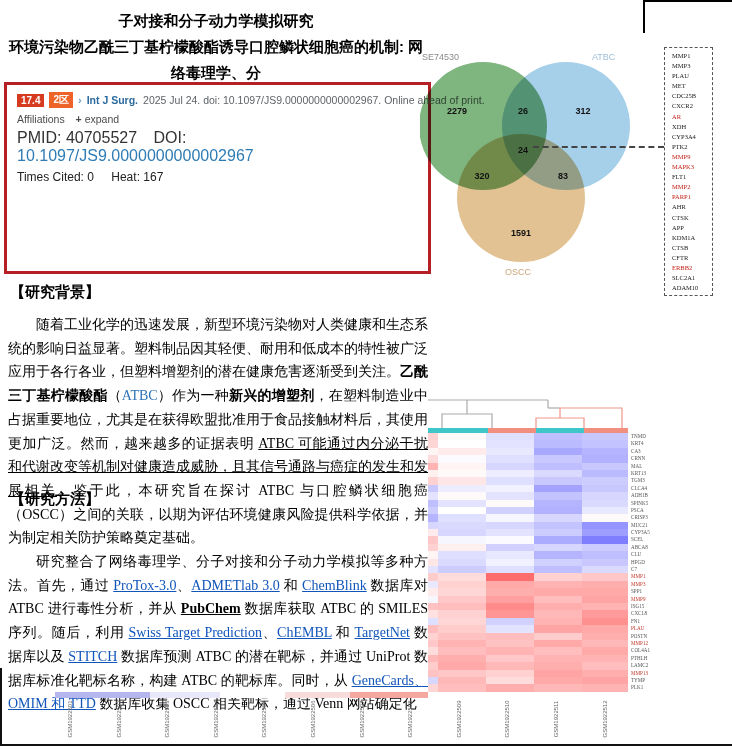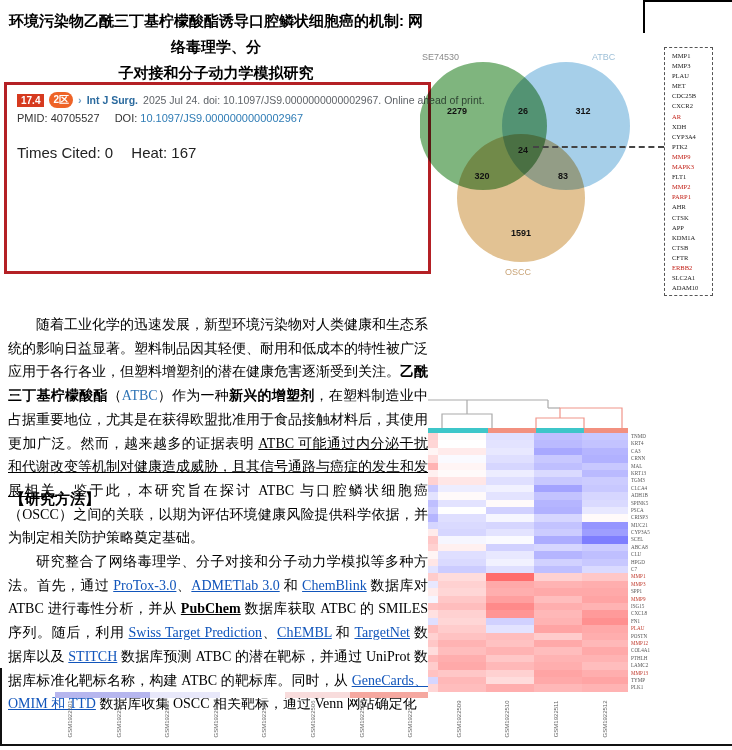--- a/index.html
+++ b/index.html
@@ -7,34 +7,34 @@
         font-family:"Liberation Sans",sans-serif;}
   
   .cn-title{position:absolute;left:8px;top:8px;width:416px;text-align:center;
     font-weight:bold;font-size:15px;line-height:26px;color:#000;
     font-family:"Liberation Sans",sans-serif;}
   .card{position:absolute;left:4px;top:82px;width:401px;height:172px;
     border:3px solid #b42025;background:#fff;padding:7px 10px;}
   .card-row1{display:flex;align-items:center;gap:5px;font-size:10.5px;white-space:nowrap;}
   .badge{color:#fff;font-weight:bold;font-size:10px;padding:1px 4px;}
   .badge.if{background:#d63a1f;}
-  .badge.zone{background:#ee6327;border-radius:8px;}
+  .badge.zone{background:#ee6327;}
   .chev{color:#6f9fc6;font-size:11px;font-weight:bold;}
   .journal{color:#2b6a9e;font-weight:bold;}
   .publine{color:#5f6368;}
   .card-title{margin-top:6px;font-family:"Liberation Serif","DejaVu Serif",serif;
     font-weight:bold;font-size:16.5px;line-height:21px;color:#1b1b1b;}
   .authors{margin-top:7px;font-size:10.5px;color:#3b79b5;}
   .authors sup{font-size:7.5px;color:#3b79b5;}
   .affil{margin-top:5px;font-size:10.5px;color:#4b4b4b;}
   .affil .plus{color:#4b4b4b;font-weight:bold;margin-left:8px;}
-  .ids{margin-top:4px;font-size:11px;color:#333;}
+  .ids{margin-top:4px;font-size:16px;color:#333;}
   .ids .lbl{color:#333;}
   .doi-link{color:#2f7cb5;}
-  .cited{margin-top:20px;font-size:15px;color:#222;}
+  .cited{margin-top:5px;font-size:12px;color:#222;}
   .sec-head{position:absolute;left:10px;width:418px;font-size:15px;font-weight:bold;color:#000;
     font-family:"Liberation Serif","DejaVu Serif",serif;}
   .para{position:absolute;left:8px;width:420px;font-size:14px;line-height:23.7px;
     text-align:justify;color:#000;text-indent:2em;
     font-family:"Liberation Serif","DejaVu Serif",serif;}
   .para .b{font-weight:bold;}
   .para .u{text-decoration:underline;}
   .para .l{color:#1155bb;text-decoration:underline;}
   .para .bu{font-weight:bold;text-decoration:underline;}
   .para .acr{color:#2e74b5;}
@@ -68,46 +68,52 @@
     border-top:2px solid #000;border-left:2px solid #000;box-sizing:border-box;}
   .edge-bl{position:absolute;left:0;top:668px;width:2px;height:78px;background:#111;}
   .bottom-rule{position:absolute;left:0;top:744px;width:732px;height:2px;background:#111;}
 </style>
 </head>
 <body>
 
 <div id="page">
 
   <div class="cn-title">
+    <div>子对接和分子动力学模拟研究</div>
     <div>环境污染物乙酰三丁基柠檬酸酯诱导口腔鳞状细胞癌的机制: 网络毒理学、分</div>
-    <div>子对接和分子动力学模拟研究</div>
   </div>
 
   <div class="card">
     <div class="card-row1">
       <span class="badge if">17.4</span>
       <span class="badge zone">2区</span>
       <span class="chev">›</span>
       <span class="journal">Int J Surg.</span>
       <span class="publine">2025 Jul 24. doi: 10.1097/JS9.0000000000002967. Online ahead of print.</span>
     </div>
+    <div class="affil">
+      <span>Affiliations</span>
+      <span class="plus">+</span>
+      <span>expand</span>
+    </div>
     <div class="ids">
       <span class="lbl">PMID:</span>
       <span>40705527</span>
       <span style="margin-left:12px;" class="lbl">DOI:</span>
       <span class="doi-link">10.1097/JS9.0000000000002967</span>
     </div>
     <div class="cited">
       <span>Times Cited:</span>
       <span>0</span>
       <span style="margin-left:14px;">Heat:</span>
       <span>167</span>
     </div>
   </div>
 
+  <div class="sec-head" style="top:283px;">【研究背景】</div>
   <div class="para" style="top:313px;" id="para-0"><span class="">随着工业化学的迅速发展，新型环境污染物对人类健康和生态系统的影响日益显著。塑料制品因其轻便、耐用和低成本的特性被广泛应用于各行各业，但塑料增塑剂的潜在健康危害逐渐受到关注。</span><span class="b">乙酰三丁基柠檬酸酯</span><span class="">（</span><span class="acr">ATBC</span><span class="">）作为一种</span><span class="b">新兴的增塑剂</span><span class="">，在塑料制造业中占据重要地位，尤其是在获得欧盟批准用于食品接触材料后，其使用更加广泛。然而，越来越多的证据表明 </span><span class="u">ATBC 可能通过内分泌干扰和代谢改变等机制对健康造成威胁，且其信号通路与癌症的发生和发展相关</span><span class="">。鉴于此，本研究旨在探讨 ATBC 与口腔鳞状细胞癌（OSCC）之间的关联，以期为评估环境健康风险提供科学依据，并为制定相关防护策略奠定基础。</span></div>
 
   <div class="sec-head" style="top:490px;">【研究方法】</div>
   <div class="para" style="top:550px;" id="para-1"><span class="">研究整合了网络毒理学、分子对接和分子动力学模拟等多种方法。首先，通过 </span><span class="l">ProTox-3.0</span><span class="">、</span><span class="l">ADMETlab 3.0</span><span class=""> 和 </span><span class="l">ChemBlink</span><span class=""> 数据库对 ATBC 进行毒性分析，并从 </span><span class="bu">PubChem</span><span class=""> 数据库获取 ATBC 的 SMILES 序列。随后，利用 </span><span class="l">Swiss Target Prediction</span><span class="">、</span><span class="l">ChEMBL</span><span class=""> 和 </span><span class="l">TargetNet</span><span class=""> 数据库以及 </span><span class="l">STITCH</span><span class=""> 数据库预测 ATBC 的潜在靶标，并通过 UniProt 数据库标准化靶标名称，构建 ATBC 的靶标库。同时，从 </span><span class="l">GeneCards、OMIM 和 TTD</span><span class=""> 数据库收集 OSCC 相关靶标，通过 Venn 网站确定化</span></div>
 
   <div class="venn">
     <svg width="246" height="236" viewBox="0 0 246 236">
       <circle cx="63" cy="82" r="64" fill="#7FB57E" style="mix-blend-mode:multiply"></circle>
       <circle cx="146" cy="82" r="64" fill="#A6CFE9" style="mix-blend-mode:multiply"></circle>
       <circle cx="101" cy="154" r="64" fill="#E2C293" style="mix-blend-mode:multiply"></circle>

